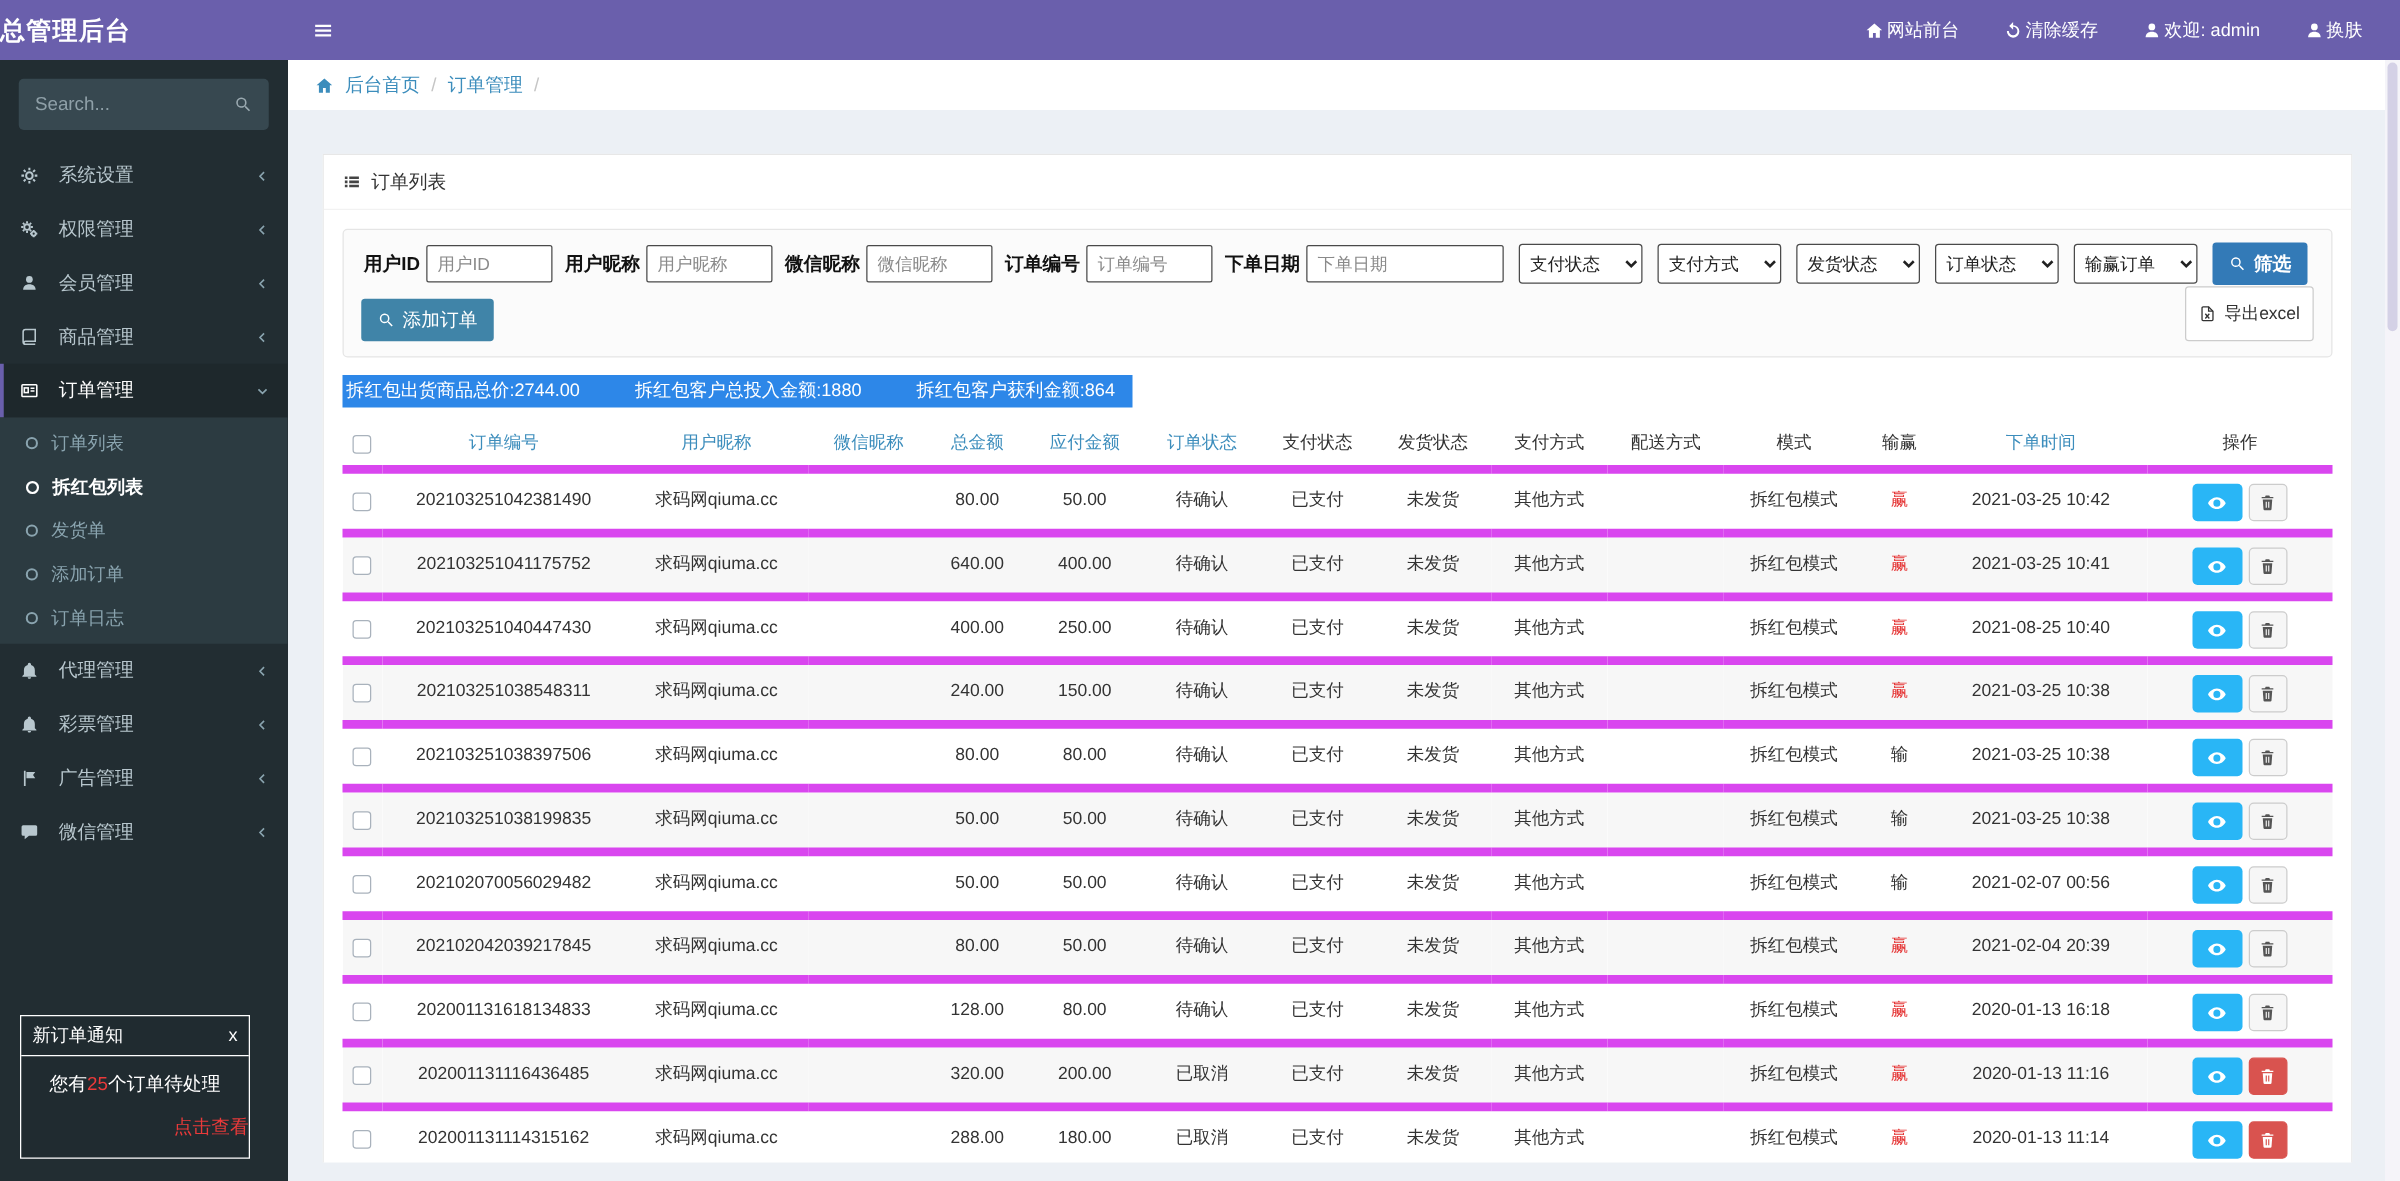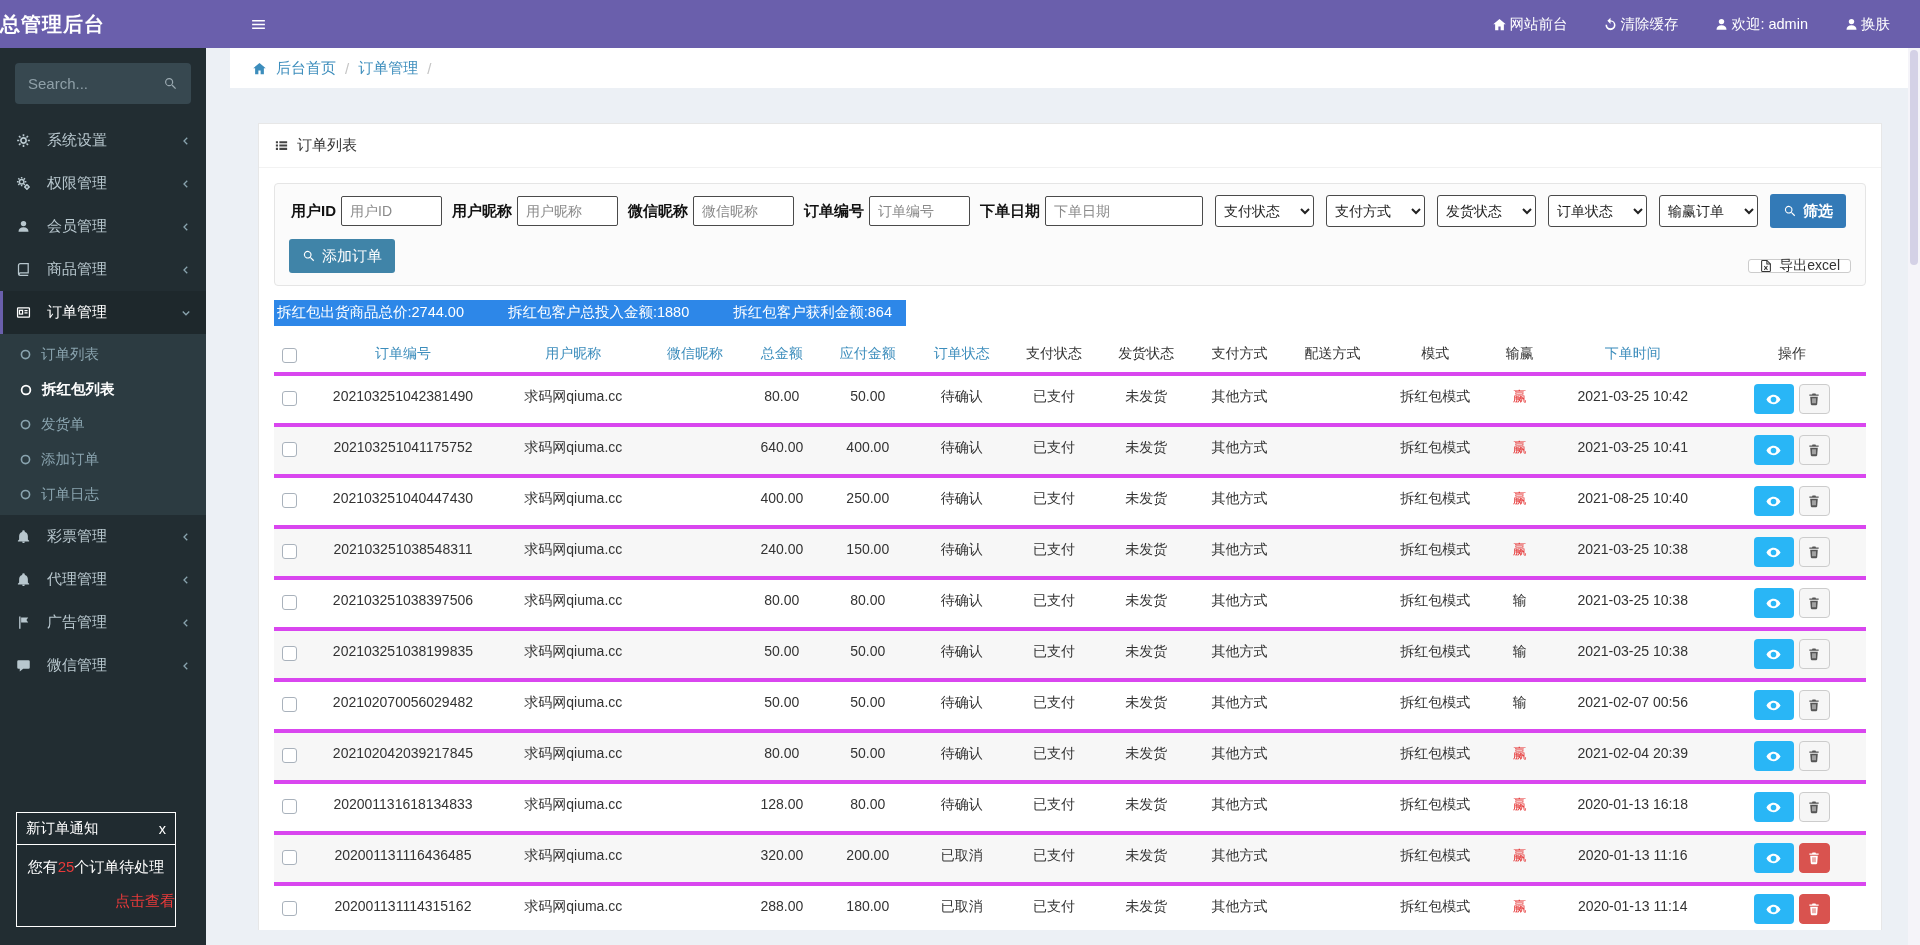--- a/index.html
+++ b/index.html
@@ -10,21 +10,21 @@
 
   
   .navbar{position:fixed;top:0;left:0;right:0;height:48px;background:#6a5fac;display:flex;align-items:stretch;z-index:20;}
   .brand{width:230px;display:flex;align-items:center;justify-content:flex-start;color:#fff;font-size:20px;font-weight:bold;letter-spacing:1px;}
   .nav-toggle{display:flex;align-items:center;padding:0 20px;color:#fff;font-size:17px;cursor:pointer;}
   .nav-right{margin-left:auto;display:flex;align-items:center;gap:36px;padding-right:30px;color:#fff;font-size:14.5px;}
   .nav-link{display:flex;align-items:center;gap:2px;cursor:pointer;white-space:nowrap;}
   .nav-link .icon{font-size:15px;}
 
   
-  .sidebar{position:fixed;top:48px;left:0;bottom:0;width:206px;background:#222d32;z-index:19;}
+  .sidebar{position:fixed;top:48px;left:0;bottom:0;width:230px;background:#222d32;z-index:19;}
   .search-box{margin:15px;display:flex;align-items:center;background:#374850;border-radius:4px;height:41px;padding:0 13px;}
   .search-box input{flex:1;background:transparent;border:0;outline:0;color:#ccc;font-size:15px;min-width:0;}
   .search-box input::placeholder{color:#8fa0a8;}
   .search-box .icon{color:#9aa9b0;font-size:15px;cursor:pointer;}
   .menu{margin-top:8px;}
   .menu-item{display:flex;align-items:center;padding:12px 14px 12px 13px;color:#b8c7ce;font-size:15px;cursor:pointer;border-left:3px solid transparent;}
   .menu-item .icon{width:24px;margin-right:7px;font-size:15px;justify-content:flex-start;}
   .menu-item .mi-label{flex:1;}
   .menu-item .chev{width:auto;margin:0;color:#8aa4af;font-size:12px;}
   .menu-item.active{background:#1e282c;color:#fff;border-left-color:#6a5fac;}
@@ -63,33 +63,33 @@
   .flabel:first-child{margin-left:2px;}
   .finput{height:30px;border:1px solid #4a4a4a;border-radius:2px;padding:0 8px;font-size:14px;width:101px;color:#333;background:#fff;}
   .finput::placeholder{color:#8a8a8a;}
   .finput.date{width:158px;}
   .fselect{height:32px;border:1px solid #4a4a4a;border-radius:3px;font-size:14px;color:#222;padding:0 4px;width:99px;background:#fff;margin-left:12px;}
   .btn{display:inline-flex;align-items:center;gap:6px;border:0;border-radius:3px;cursor:pointer;font-size:15px;font-family:inherit;white-space:nowrap;}
   .btn .icon{font-size:14px;}
   .btn-filter{background:#337ab7;color:#fff;height:34px;padding:0 13px;margin-left:12px;font-weight:bold;}
   .frow2{display:flex;align-items:flex-end;justify-content:space-between;}
   .btn-add{background:#4084a8;color:#fff;height:34px;padding:0 13px;margin-top:11px;}
-  .btn-export{background:#fff;border:1px solid #ccc;color:#333;height:14px;padding:0 10px;font-size:14px;}
+  .btn-export{background:#fff;border:1px solid #ccc;color:#333;height:44px;padding:0 10px;font-size:14px;}
 
   
   .summary{display:inline-block;background:#2d87e8;color:#fff;font-size:14.5px;padding:3px 14px 4px 3px;margin:2px 0 10px;}
   .summary .sum-item{margin-right:44px;}
   .summary .sum-item:last-child{margin-right:0;}
 
   
   table{width:100%;border-collapse:collapse;font-size:14px;color:#333;table-layout:fixed;}
   thead tr{border-bottom:1px solid #e5e5e5;}
   th{font-weight:normal;padding:9px 4px;text-align:center;color:#333;overflow:hidden;white-space:nowrap;}
   th.link{color:#3c8dbc;cursor:pointer;}
-  tbody tr{border-top:4px solid #d946ef;height:51px;}
+  tbody tr{border-top:7px solid #d946ef;height:51px;}
   tbody tr:nth-child(even){background:#f7f7f7;}
   td{padding:12px 4px 0;text-align:center;vertical-align:top;overflow:hidden;white-space:nowrap;}
   td.win{color:#e53333;}
   .cb{appearance:none;-webkit-appearance:none;width:15px;height:15px;border:1.5px solid #a9b2bc;border-radius:3px;background:#fff;cursor:pointer;vertical-align:middle;margin-top:1px;}
   td.td-cb,th.th-cb{padding-top:13px;}
   th.th-cb{padding-top:9px;}
   .actions{display:flex;gap:5px;justify-content:center;padding-top:8px;}
   td.td-act{padding-top:0;}
   .btn-eye{width:40px;height:30px;background:#29b6f6;border:0;border-radius:4px;color:#fff;display:inline-flex;align-items:center;justify-content:center;cursor:pointer;font-size:15px;}
   .btn-trash{width:31px;height:30px;background:#f6f6f6;border:1px solid #ccc;border-radius:4px;color:#555;display:inline-flex;align-items:center;justify-content:center;cursor:pointer;font-size:14px;}
@@ -274,34 +274,34 @@
           </span>
           <span>订单日志</span>
         </div>
       </div>
       <div class="menu-item">
         <span class="icon ">
           <svg viewBox="0 0 24 24" fill="currentColor">
             <path d="M12 22.5c1.2 0 2.1-.9 2.1-2.1H9.9c0 1.2.9 2.1 2.1 2.1zm7-5.6v-5.4c0-3.2-1.8-5.9-4.9-6.6V4a2.1 2.1 0 1 0-4.2 0v.9C6.8 5.6 5 8.3 5 11.5v5.4l-2 1.9v1h18v-1z"></path>
           </svg>
         </span>
-        <span class="mi-label">彩票管理</span>
+        <span class="mi-label">代理管理</span>
         <span class="icon chev">
           <svg viewBox="0 0 24 24" fill="none" stroke="currentColor" stroke-width="2.6">
             <path d="M14.5 5.5 8 12l6.5 6.5"></path>
           </svg>
         </span>
       </div>
       <div class="menu-item">
         <span class="icon ">
           <svg viewBox="0 0 24 24" fill="currentColor">
             <path d="M12 22.5c1.2 0 2.1-.9 2.1-2.1H9.9c0 1.2.9 2.1 2.1 2.1zm7-5.6v-5.4c0-3.2-1.8-5.9-4.9-6.6V4a2.1 2.1 0 1 0-4.2 0v.9C6.8 5.6 5 8.3 5 11.5v5.4l-2 1.9v1h18v-1z"></path>
           </svg>
         </span>
-        <span class="mi-label">代理管理</span>
+        <span class="mi-label">彩票管理</span>
         <span class="icon chev">
           <svg viewBox="0 0 24 24" fill="none" stroke="currentColor" stroke-width="2.6">
             <path d="M14.5 5.5 8 12l6.5 6.5"></path>
           </svg>
         </span>
       </div>
       <div class="menu-item">
         <span class="icon ">
           <svg viewBox="0 0 24 24" fill="currentColor">
             <path d="M5 2.5h2.2V22H5zM8.2 4h11.3l-2.8 4 2.8 4H8.2z"></path>

